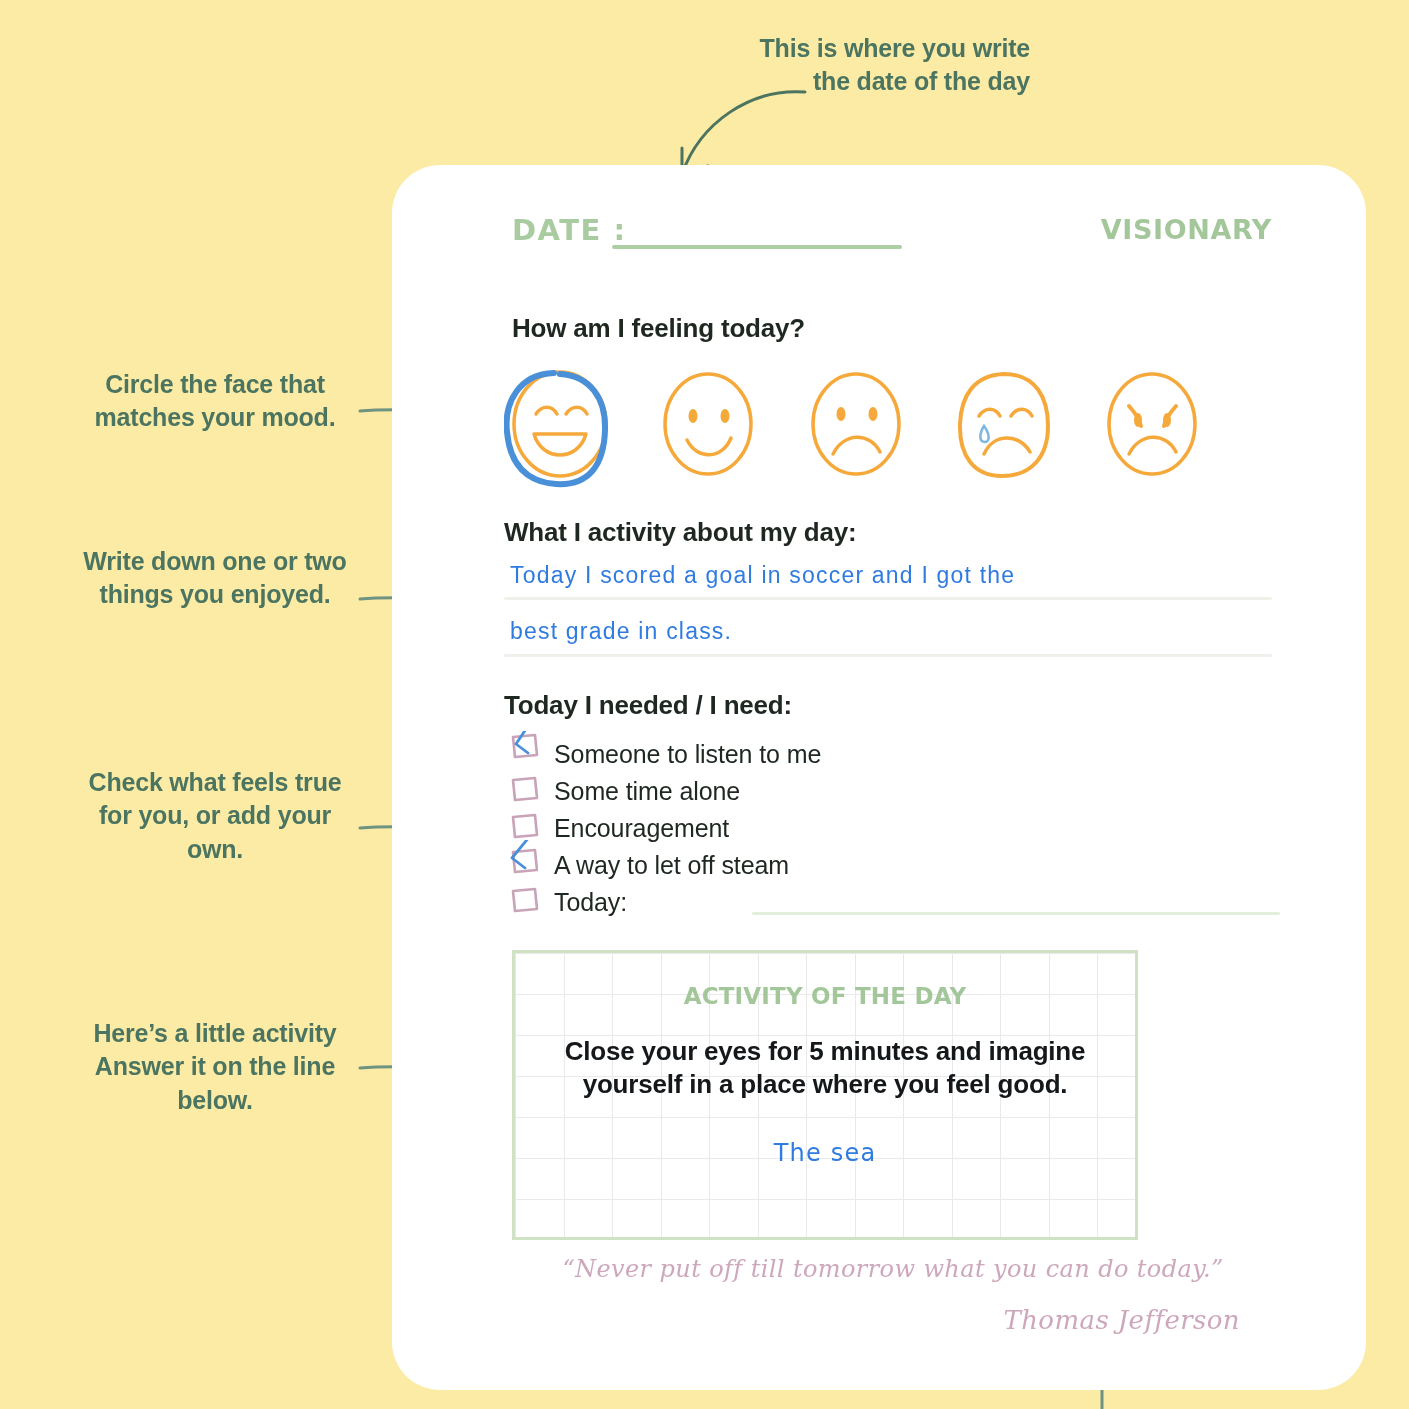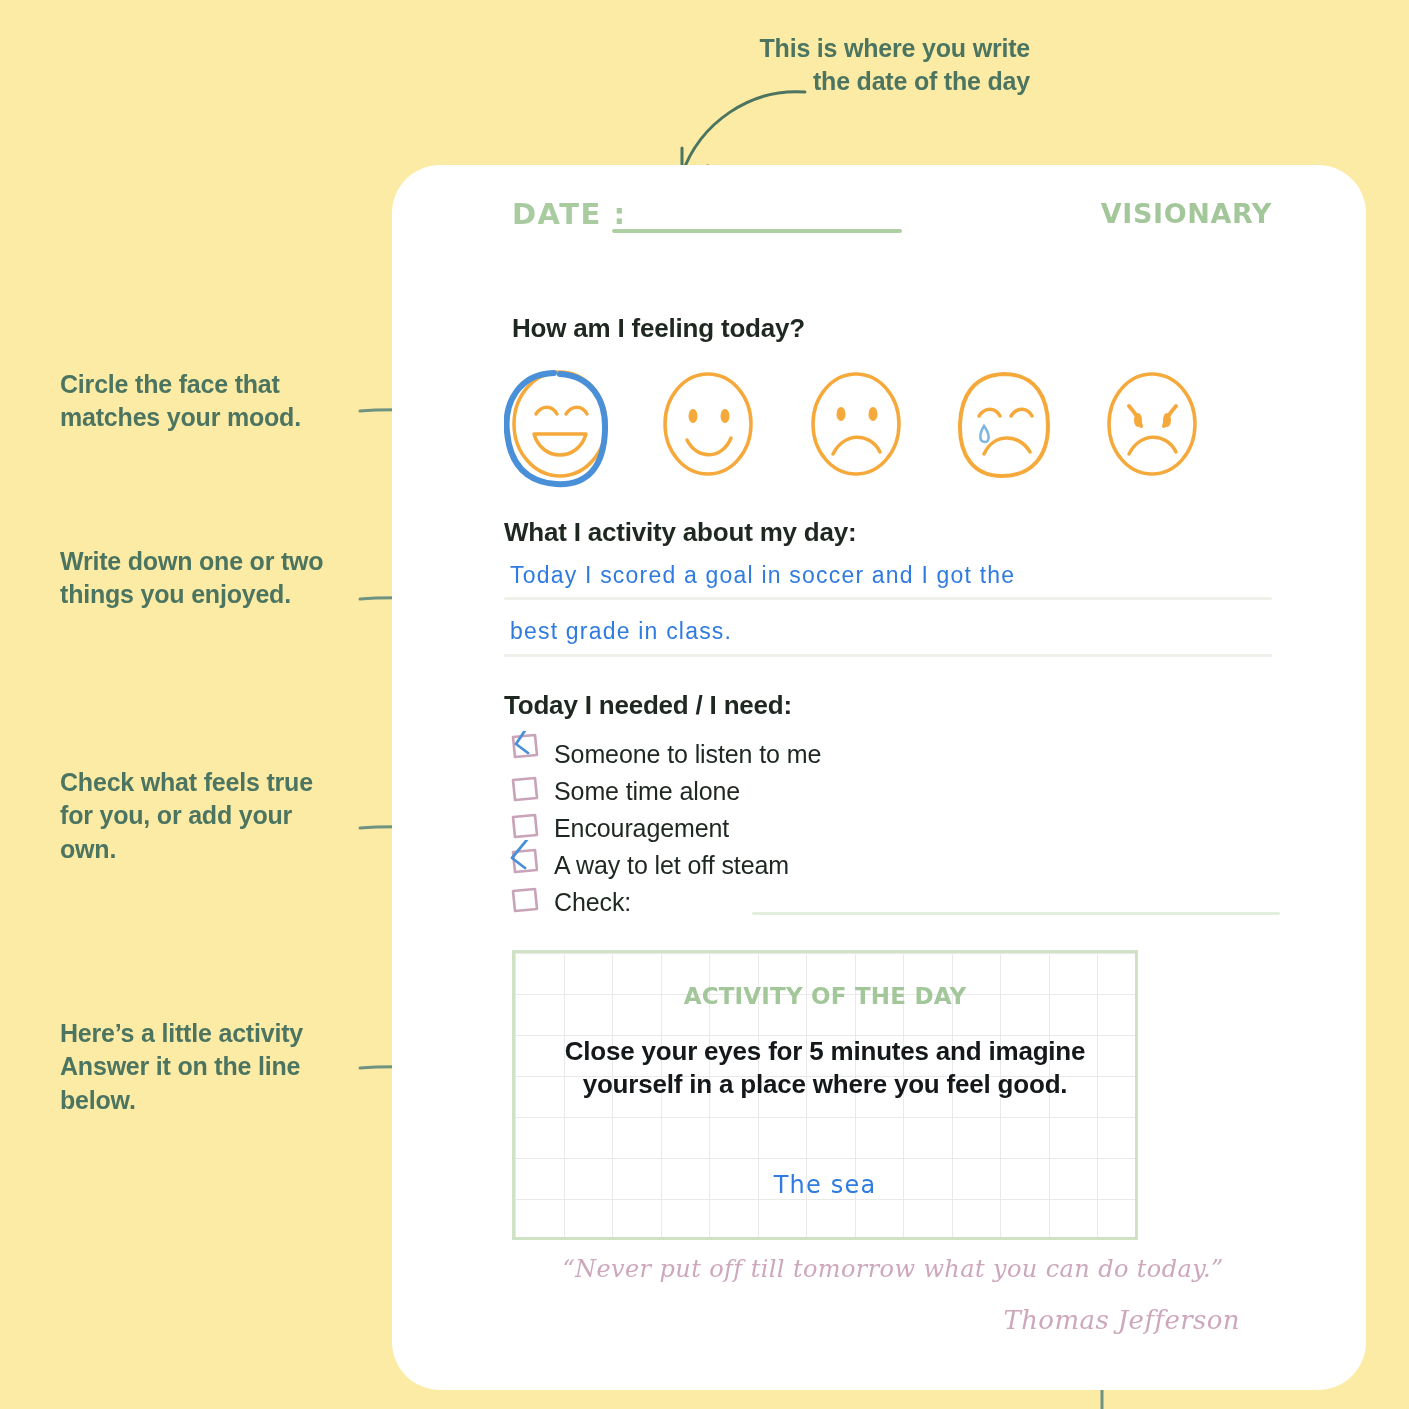--- a/index.html
+++ b/index.html
@@ -15,35 +15,35 @@
   .anno {
     position: absolute;
     color: #4B7461;
     font-family: "Liberation Sans", sans-serif;
     font-weight: 700;
     font-size: 25px;
     line-height: 1.33;
     letter-spacing: -0.2px;
   }
   .anno.right { text-align: right; }
-  .anno.center { }
+  .anno.center { text-align: center; }
 
   .arrow-svg { position: absolute; pointer-events: none; }
 
   
   #card {
     position: absolute;
     left: 392px; top: 165px;
     width: 974px; height: 1225px;
     background: #FFFFFF;
     border-radius: 48px;
   }
 
   
-  .hdr { position: absolute; left: 120px; top: 32px; width: 760px; height: 40px; }
+  .hdr { position: absolute; left: 120px; top: 48px; width: 760px; height: 40px; }
   .date-label {
     position: absolute; left: 0; top: 0;
     font-size: 29px; font-weight: 700;
     color: #A9CBA0; letter-spacing: 1.5px;
     font-family: "DejaVu Sans", sans-serif;
   }
   .date-rule {
     position: absolute; left: 100px; top: 32px;
     width: 290px; height: 4px; border-radius: 3px;
     background: #AECFA3;
@@ -112,21 +112,20 @@
   .act-body {
     position: absolute; left: 42px; right: 42px; top: 82px;
     text-align: center; font-size: 26px; font-weight: 700;
     color: #14181A; line-height: 1.28; letter-spacing: -0.2px;
   }
   .act-answer {
     position: absolute; left: 0; right: 0; top: 186px;
     text-align: center; font-size: 24px;
     color: #2F7BE0; letter-spacing: 1.2px;
     font-family: "DejaVu Sans", sans-serif;
-    margin-top: 32px;
   }
 
   
   .quote {
     position: absolute; left: 120px; top: 1090px; width: 762px;
     text-align: center;
     font-family: "DejaVu Serif", serif;
     font-style: italic;
     font-size: 24px; color: #CDA7BC; letter-spacing: 0.4px;
   }
@@ -312,21 +311,21 @@
         </div>
         <div class="chk-lbl">A way to let off steam</div>
       </div>
 
       <div class="chk-row">
         <div class="chk-box">
           <svg width="34" height="34" viewBox="0 0 34 34" style="position:absolute;left:-2px;top:-4px;">
             <path d="M3 6 L 25 4 L 27 24 L 5 26 Z" fill="none" stroke="#C9A3B8" stroke-width="2.6" stroke-linejoin="round"></path>
           </svg>
         </div>
-        <div class="chk-lbl">Check:</div>
+        <div class="chk-lbl">Today:</div>
         <div class="other-rule"></div>
       </div>
     </div>
 
     <div id="activity">
       <div class="act-title">ACTIVITY OF THE DAY</div>
       <div class="act-body">Close your eyes for 5 minutes and imagine yourself in a place where you feel good.</div>
       <div class="act-answer">The sea</div>
     </div>
 

